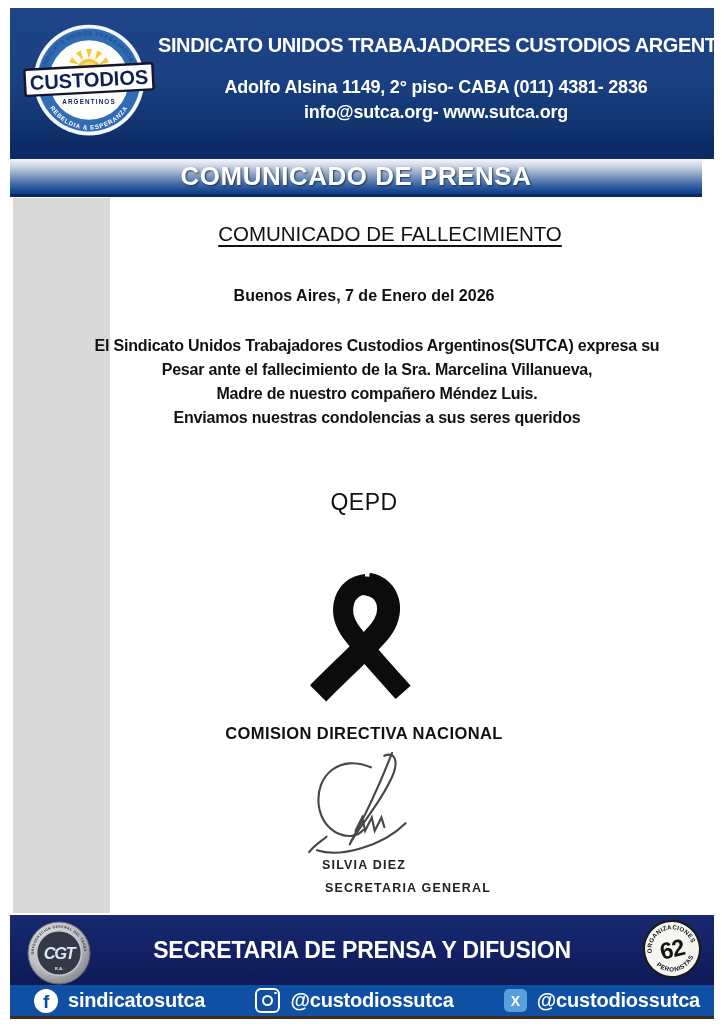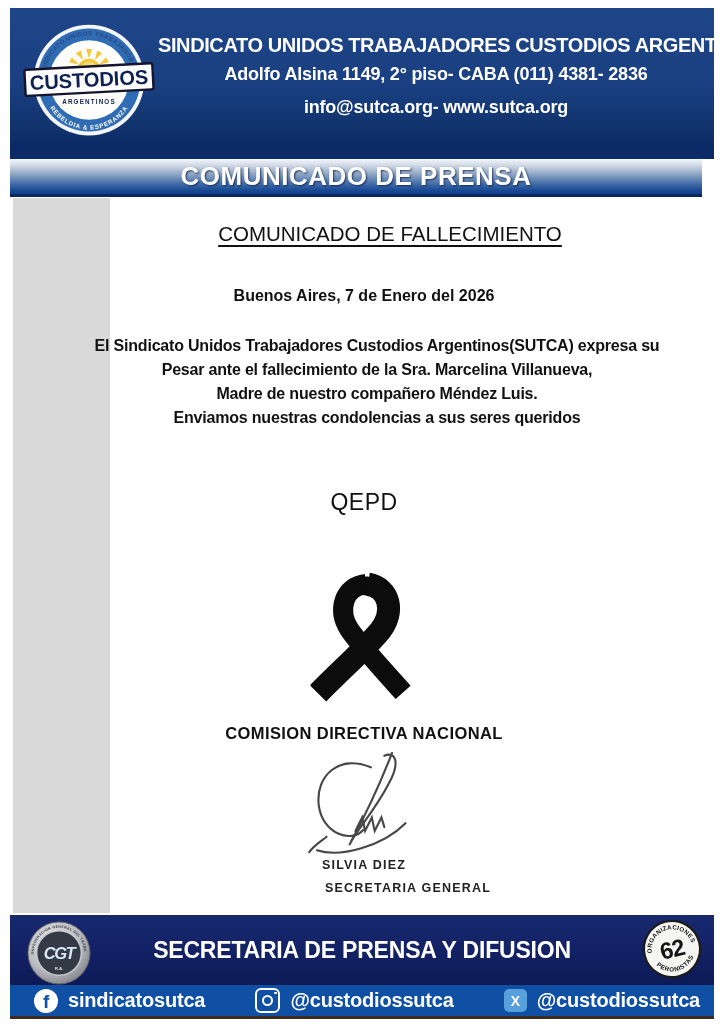--- a/index.html
+++ b/index.html
@@ -5,22 +5,22 @@
   html,body{margin:0;padding:0;background:#ffffff;}
   .page{position:relative;width:724px;height:1024px;background:#ffffff;overflow:hidden;
         font-family:"Liberation Sans",sans-serif;}
 
   
   .hdr{position:absolute;left:10px;top:8px;width:704px;height:135px;
        background:linear-gradient(180deg,#1e4587 0%,#1a4082 55%,#123570 85%,#0d2c67 100%);}
   .logo-svg{position:absolute;left:8px;top:8px;width:142px;height:132px;}
   .hdr-text{position:absolute;left:148px;top:26px;width:556px;text-align:center;color:#ffffff;}
   .hdr-line1{font-size:20px;font-weight:bold;letter-spacing:-0.4px;white-space:nowrap;}
-  .hdr-line2{font-size:18px;font-weight:bold;margin-top:7px;letter-spacing:-0.2px;}
-  .hdr-line3{font-size:18px;font-weight:bold;margin-top:12px;letter-spacing:-0.2px;}
+  .hdr-line2{font-size:18px;font-weight:bold;margin-top:20px;letter-spacing:-0.2px;}
+  .hdr-line3{font-size:18px;font-weight:bold;margin-top:4px;letter-spacing:-0.2px;}
 
   .press-strip{position:absolute;left:10px;top:143px;width:704px;height:16px;background:#0c2a66;}
   .press-bar{position:absolute;left:10px;top:159px;width:692px;height:38px;
       background:linear-gradient(180deg,#f4f7fa 0%,#ccd6e4 20%,#92a9c6 42%,#4a72ab 68%,#1c4c97 88%,#123f8a 100%);
       border-bottom:3px solid #0b2761;box-sizing:border-box;
       display:flex;align-items:center;justify-content:center;}
   .press-bar span{font-size:26px;font-weight:bold;color:#ffffff;letter-spacing:0.5px;
       text-shadow:1px 1px 2px rgba(10,30,70,.8);}
 
   

